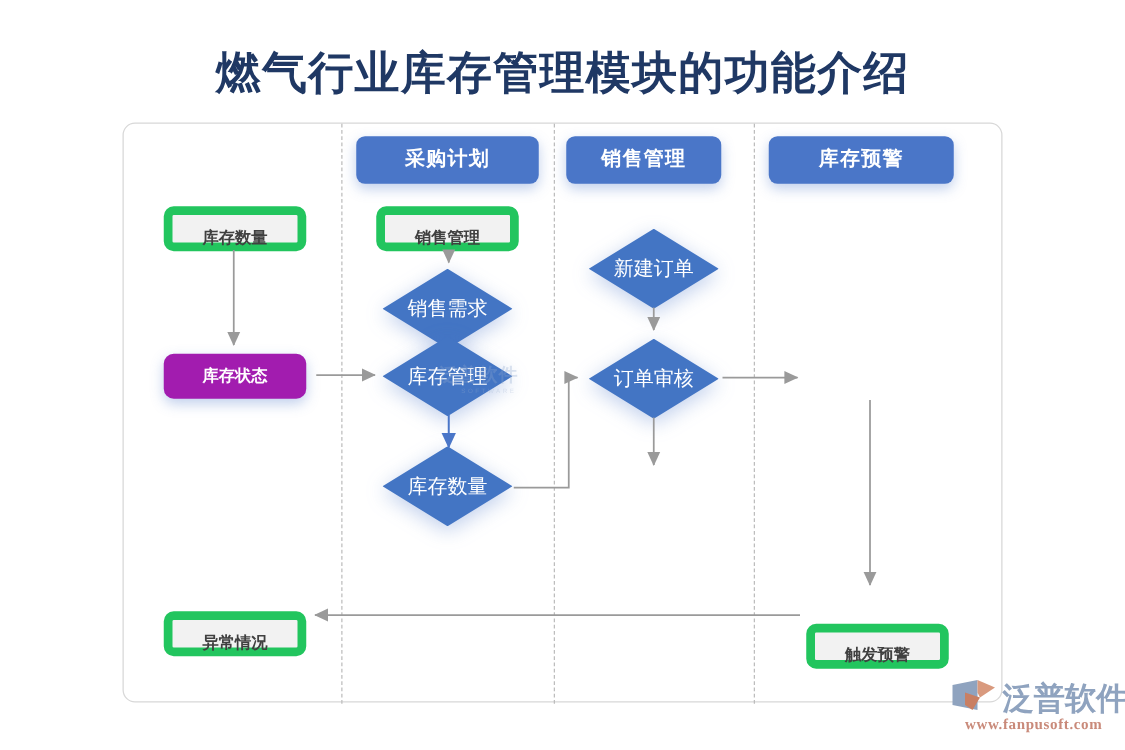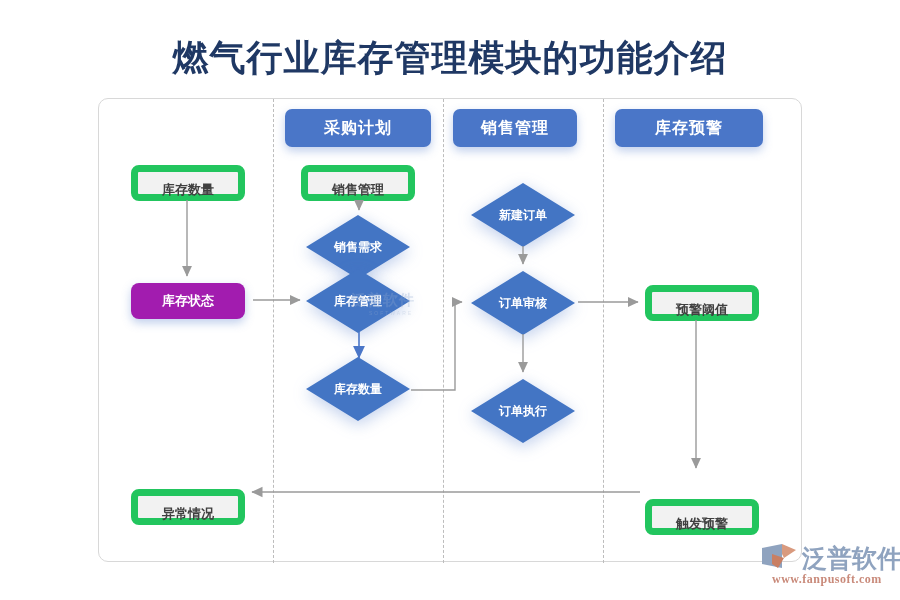--- a/index.html
+++ b/index.html
@@ -106,22 +106,22 @@
     background: #4375c4;
     clip-path: polygon(50% 0%, 100% 50%, 50% 100%, 0% 50%);
   }
   .node-diamond .diamond-label {
     position: absolute;
     inset: 0;
     display: flex;
     align-items: center;
     justify-content: center;
     color: #ffffff;
-    font-size: 12px;
-    font-weight: bold;
+    font-size: 16px;
+    font-weight: normal;
     white-space: nowrap;
   }
 
   
   #connector-layer {
     position: absolute;
     left: 0;
     top: 0;
     width: 900px;
     height: 600px;
@@ -221,26 +221,21 @@
   <div class="node-diamond" style="left:372px; top:84px;">
     <div class="shape"></div>
     <div class="diamond-label">新建订单</div>
   </div>
 
   <div class="node-diamond" style="left:372px; top:172px;">
     <div class="shape"></div>
     <div class="diamond-label">订单审核</div>
   </div>
 
-  <div class="node-diamond" style="left:372px; top:280px;">
-    <div class="shape"></div>
-    <div class="diamond-label">订单执行</div>
-  </div>
-
-  <div class="node-box gray" style="left:546px; top:186px; width:114px;">预警阈值</div>
+
 
   <div class="node-box gray" style="left:546px; top:376px; width:114px;margin-top:24px;">触发预警</div>
 
   <div class="node-box gray" style="left:32px; top:376px; width:114px;margin-top:14px;">异常情况</div>
 
   <div id="watermark" style="position:absolute;left:252px;top:192px;">
     <div class="wm-text">泛普软件</div>
     <div class="wm-sub">SOFTWARE</div>
   </div>
 

